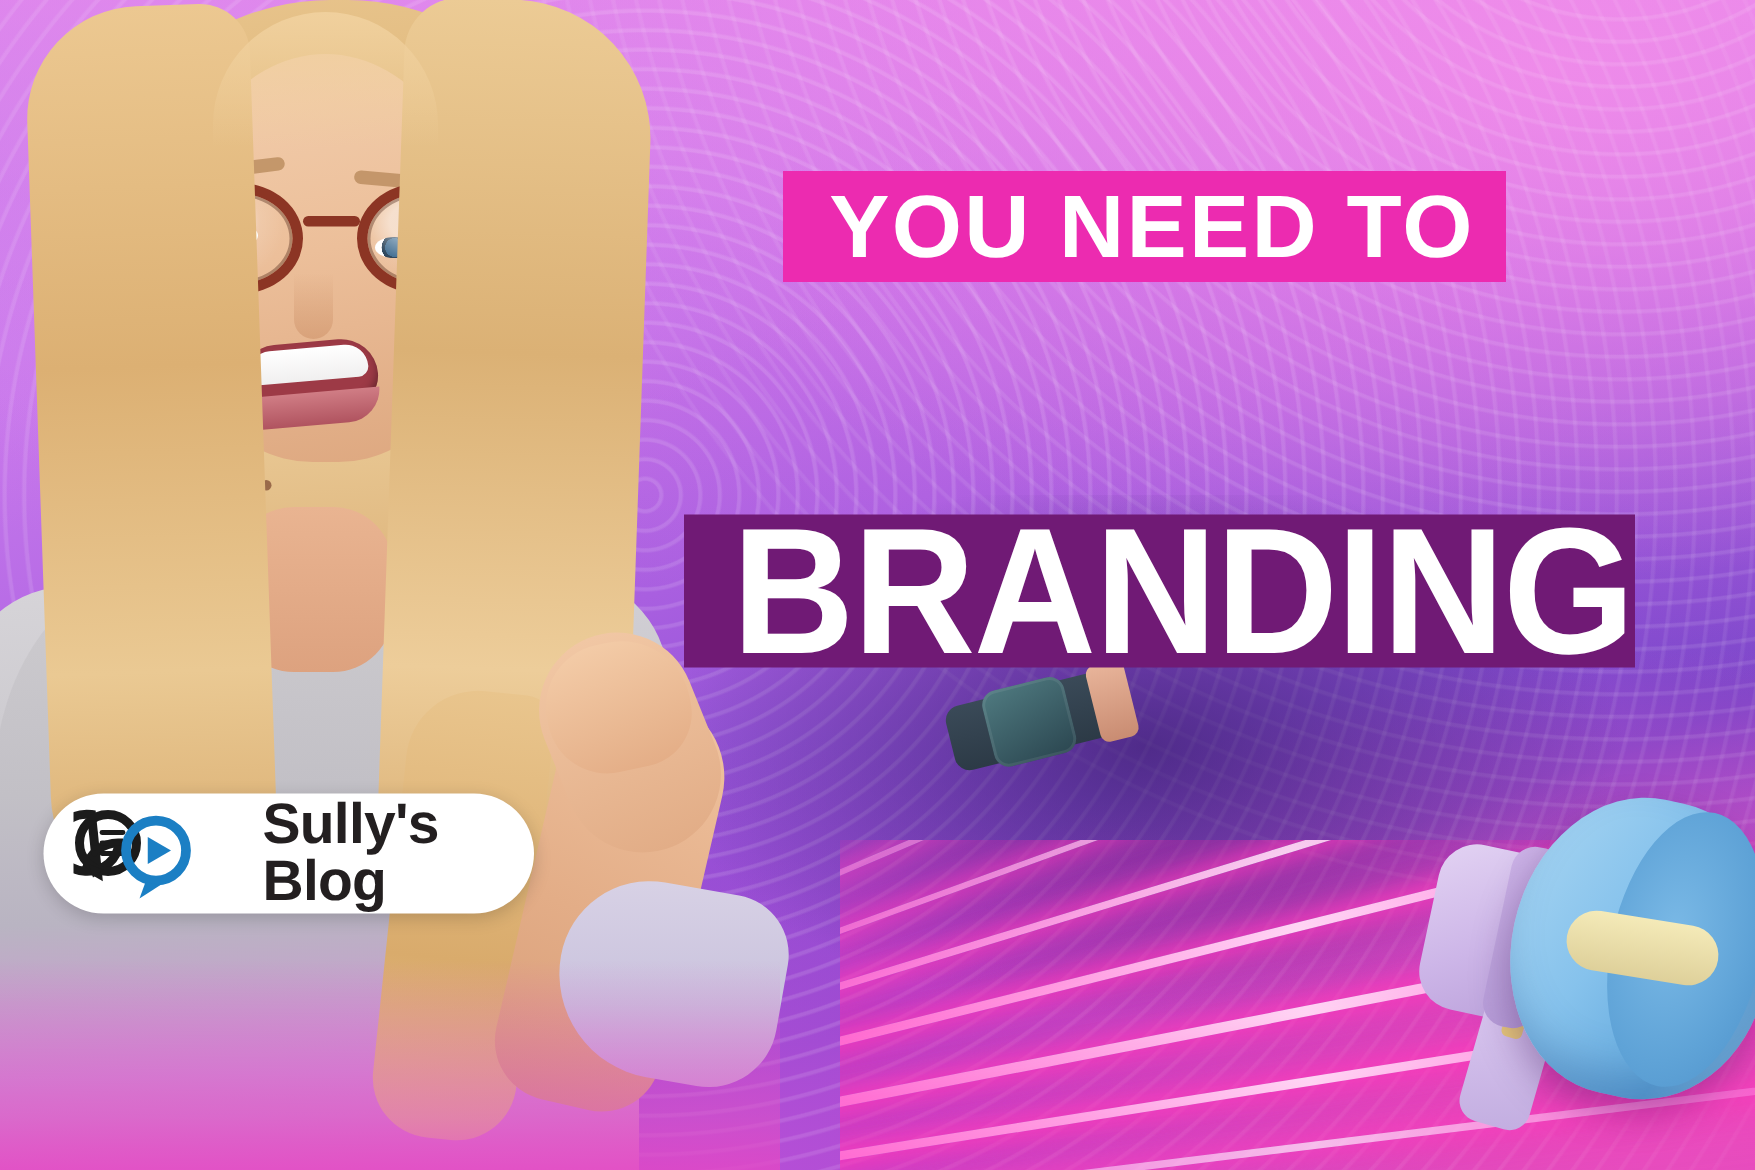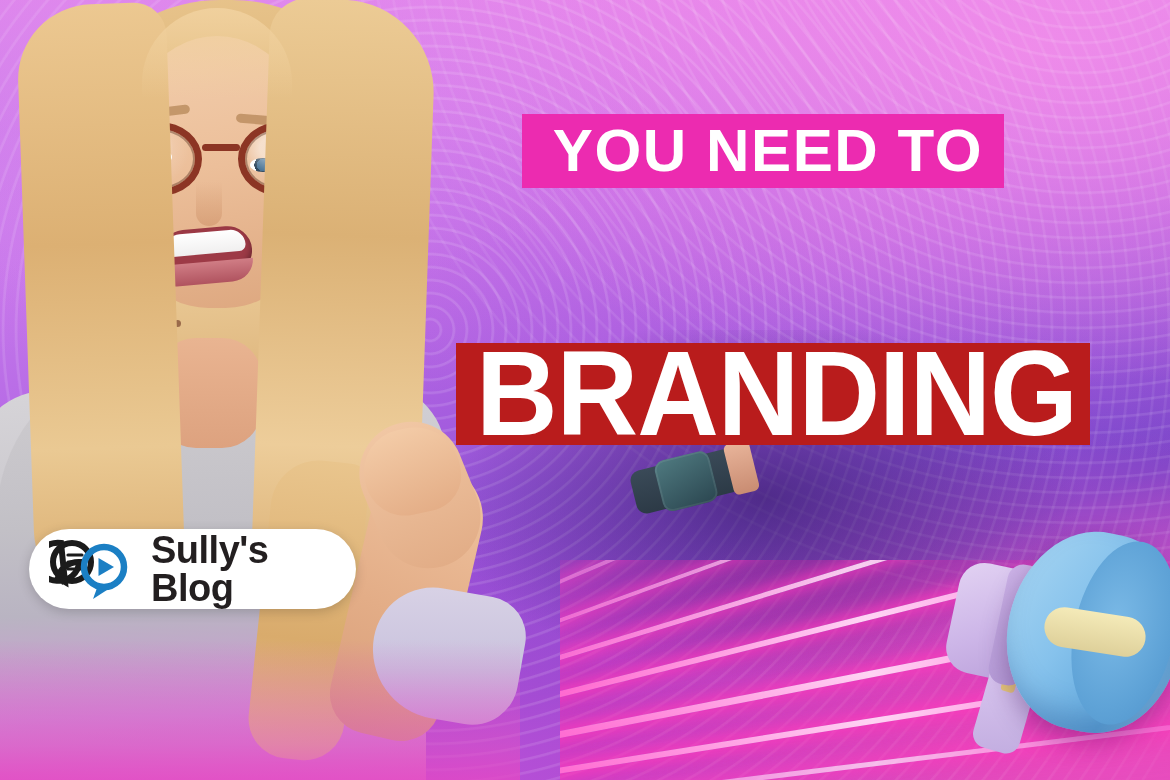--- a/index.html
+++ b/index.html
@@ -317,22 +317,22 @@
     background:#3d3490;
     padding-left:24px;
   }
   #band-main1 span {
     font-size:113px; font-weight:bold; line-height:1;
     letter-spacing:-1px; transform:scaleY(1.06);
   }
 
   #band-main2 {
     left:456px; top:343px; width:634px; height:102px;
-    background:#b91c1c;
-    padding-left:20px;
+    background:#701a75;
+    padding-left:32px;
   }
   #band-main2 span {
     font-size:113px; font-weight:bold; line-height:1;
     letter-spacing:-1px; transform:scaleY(1.06);
   }
 
   #band-sub {
     left:486px; top:525px; width:561px; height:70px;
     background:#ec2bb0;
     justify-content:center;
@@ -347,21 +347,21 @@
     width:327px; height:80px;
     background:#fff;
     border-radius:44px;
     display:flex; align-items:center;
     padding-left:20px; gap:10px;
     box-shadow:0 3px 12px rgba(0,0,0,.18);
   }
   .logo-mark { position:relative; width:92px; height:62px; flex:0 0 auto; }
   .logo-text {
     font-size:38px; font-weight:bold; color:#231f20;
-    letter-spacing:-.5px; line-height:1;
+    letter-spacing:-.5px; line-height:1;margin-left:24px;
   }
 </style>
 </head>
 <body>
 
 <div id="canvas">
 
   <div class="bg-base"></div>
   <div class="bg-wash"></div>
   <div class="bg-arcs"></div>

